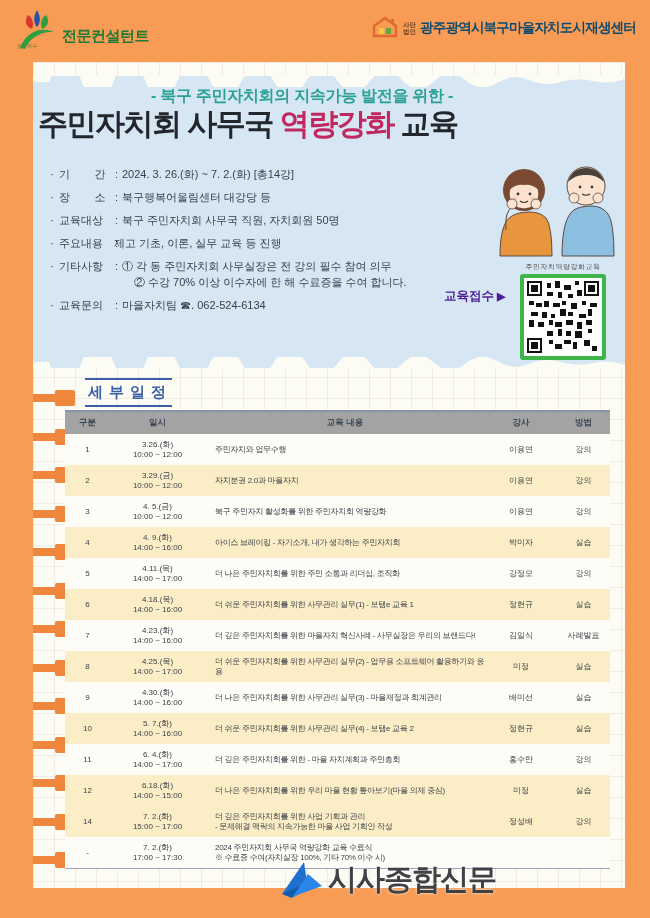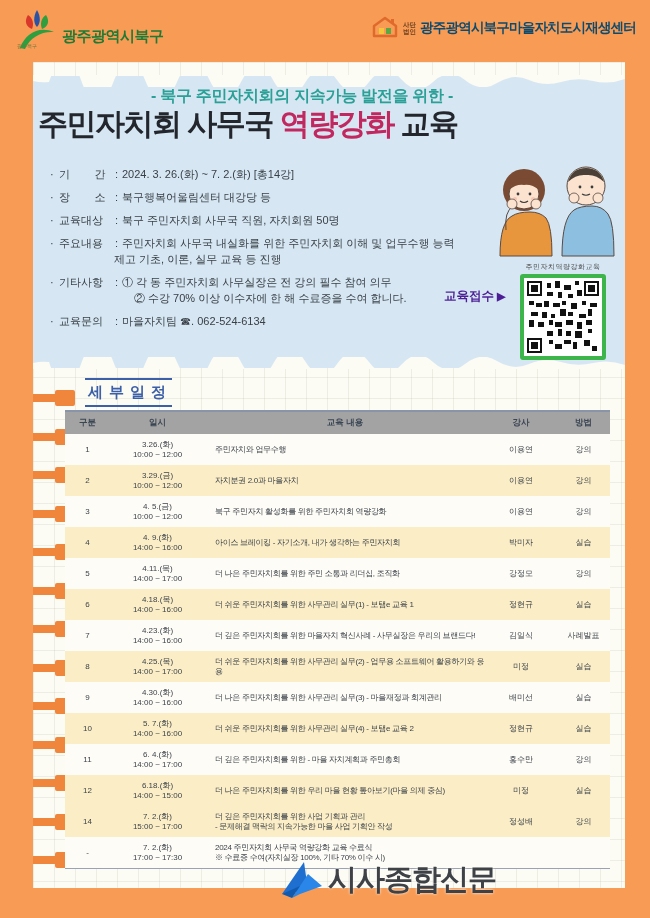--- a/index.html
+++ b/index.html
@@ -84,21 +84,21 @@
 <div class="poster">
 
   <div class="logo-left">
     <svg width="42" height="44" viewBox="0 0 42 44">
       <path d="M21 2 C17 9 17.5 15 21 19 C24.5 15 25 9 21 2 Z" fill="#2B53A5"></path>
       <path d="M12 7 C8 13 10 19 16 21 C18 16 17 10 12 7 Z" fill="#D8372A"></path>
       <path d="M30 7 C34 13 32 19 26 21 C24 16 25 10 30 7 Z" fill="#2F9E3F"></path>
       <path d="M4 40 C10 24 24 18 38 24 C26 23 14 29 9 41 Z" fill="#2F9E3F"></path>
       <text x="1" y="40" font-size="5" fill="#6B7A3A">광주북구</text>
     </svg>
-    <span class="org">광주광역시북구</span>
+    <span class="org">전문컨설턴트</span>
   </div>
 
   <div class="logo-right">
     <svg width="28" height="24" viewBox="0 0 28 24">
       <path d="M3 10 L14 2 L25 10 L25 20 L3 20 Z" fill="none" stroke="#E06A2B" stroke-width="2.4" stroke-linejoin="round"></path>
       <rect x="8" y="12" width="5" height="6" fill="#F5C63C"></rect>
       <rect x="15" y="12" width="5" height="6" fill="#59A844"></rect>
       <rect x="20" y="3" width="3" height="5" fill="#E06A2B"></rect>
     </svg>
     <span class="small">사단
@@ -143,21 +143,20 @@
         <span class="colon">:</span>
         <span class="ival">
           <div>북구 주민자치회 사무국 직원, 자치회원 50명</div>
         </span>
       </div>
       <div class="info-item">
         <span class="dot">·</span>
         <span class="ilabel">주요내용</span>
         <span class="colon">:</span>
         <span class="ival">
-          <div>주민자치회 사무국 내실화를 위한 주민자치회 이해 및 업무수행 능력</div>
           <div style="margin-left: -8px;">제고 기초, 이론, 실무 교육 등 진행</div>
         </span>
       </div>
       <div class="info-item">
         <span class="dot">·</span>
         <span class="ilabel">기타사항</span>
         <span class="colon">:</span>
         <span class="ival">
           <div>① 각 동 주민자치회 사무실장은 전 강의 필수 참여 의무</div>
           <div style="margin-left: 12px;">② 수강 70% 이상 이수자에 한 해 수료증을 수여 합니다.</div>

